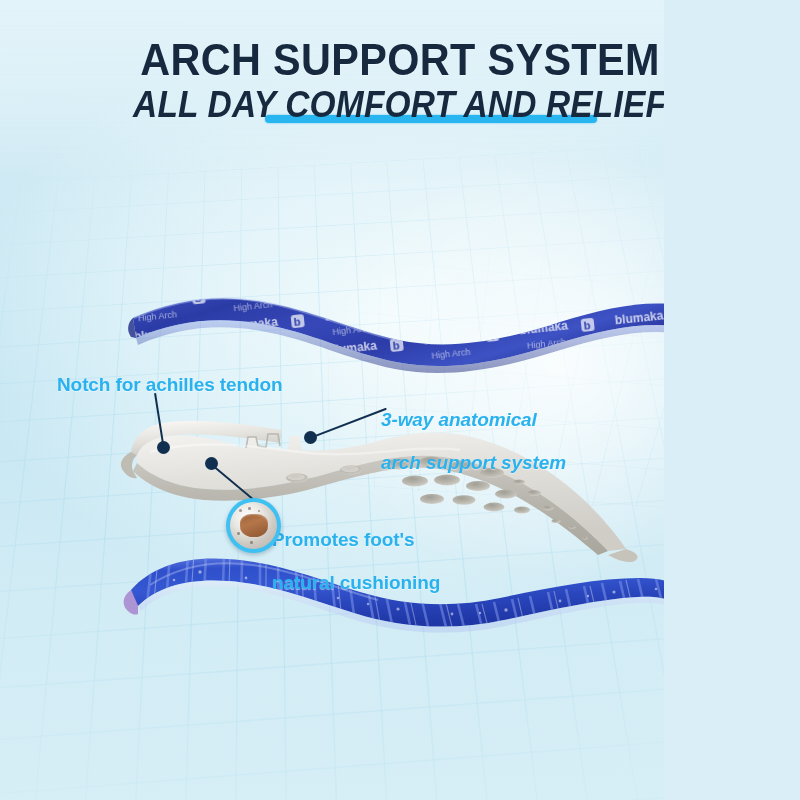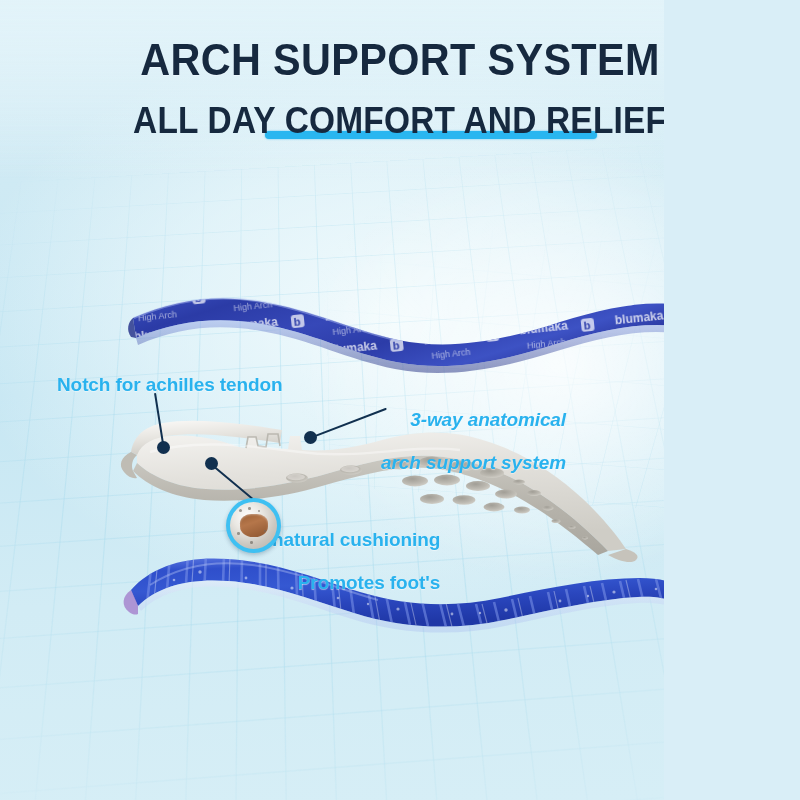--- a/index.html
+++ b/index.html
@@ -51,42 +51,41 @@
   }
 
   
   .title-wrap{position:absolute;left:0;top:38px;width:800px;text-align:center;}
   .title-1{
     font-size:44px;font-weight:bold;letter-spacing:.4px;
     color:#16293f;line-height:1.02;
     transform:scaleX(.94);
     text-shadow:0 1px 0 rgba(255,255,255,.35);
   }
-  .title-2-holder{position:relative;display:inline-block;margin-top:19px;}
+  .title-2-holder{position:relative;display:inline-block;margin-top:3px;font-style:italic;}
   .title-2{
     position:relative;z-index:2;
     font-size:36px;font-weight:bold;letter-spacing:.2px;
     color:#16293f;line-height:1.05;
     transform:scaleX(.93);
   }
   .title-underline{
     position:absolute;z-index:1;
     left:152px;bottom:1px;width:332px;height:8px;
     background:#29b6f0;border-radius:4px;
     box-shadow:0 0 2px rgba(41,182,240,.8);
   }
 
   
   .callout{
     position:absolute;
     color:#29b2ee;font-weight:bold;font-size:19px;line-height:1.14;
     letter-spacing:-.1px;
     white-space:pre-line;
     text-shadow:0 1px 1px rgba(255,255,255,.5);
-    text-align:right;
   }
   #callout-notch{left:57px;top:352px;}
   #callout-arch{left:381px;top:387px;font-style:italic;}
   #callout-cushion{left:272px;top:507px;}
 
   
   .leader{position:absolute;background:#11304f;transform-origin:0 50%;height:2px;border-radius:1px;}
   .dot{position:absolute;width:13px;height:13px;border-radius:50%;background:#11304f;}
 
   
@@ -395,22 +394,22 @@
   <div class="callout" id="callout-notch">
     <div>Notch for achilles tendon</div>
   </div>
 
   <div class="callout" id="callout-arch">
     <div>3-way anatomical</div>
     <div>arch support system</div>
   </div>
 
   <div class="callout" id="callout-cushion">
+    <div>Promotes foot's</div>
     <div>natural cushioning</div>
-    <div>Promotes foot's</div>
   </div>
 
   <div class="badge">
     <div class="badge-in">
       <div class="badge-core"></div>
       <div class="badge-spec" style="left:9px;top:7px;width:3px;height:3px;"></div>
       <div class="badge-spec" style="left:18px;top:5px;width:2.6px;height:2.6px;"></div>
       <div class="badge-spec" style="left:28px;top:8px;width:2.4px;height:2.4px;"></div>
       <div class="badge-spec" style="left:7px;top:30px;width:2.6px;height:2.6px;"></div>
       <div class="badge-spec" style="left:34px;top:28px;width:2.4px;height:2.4px;"></div>

